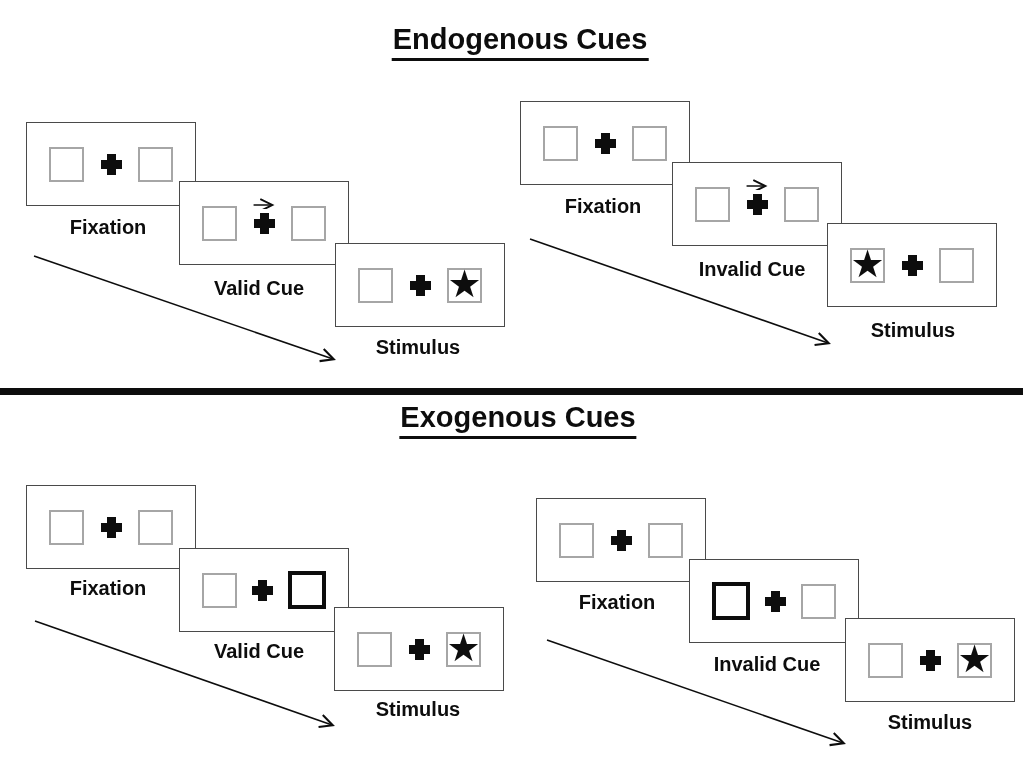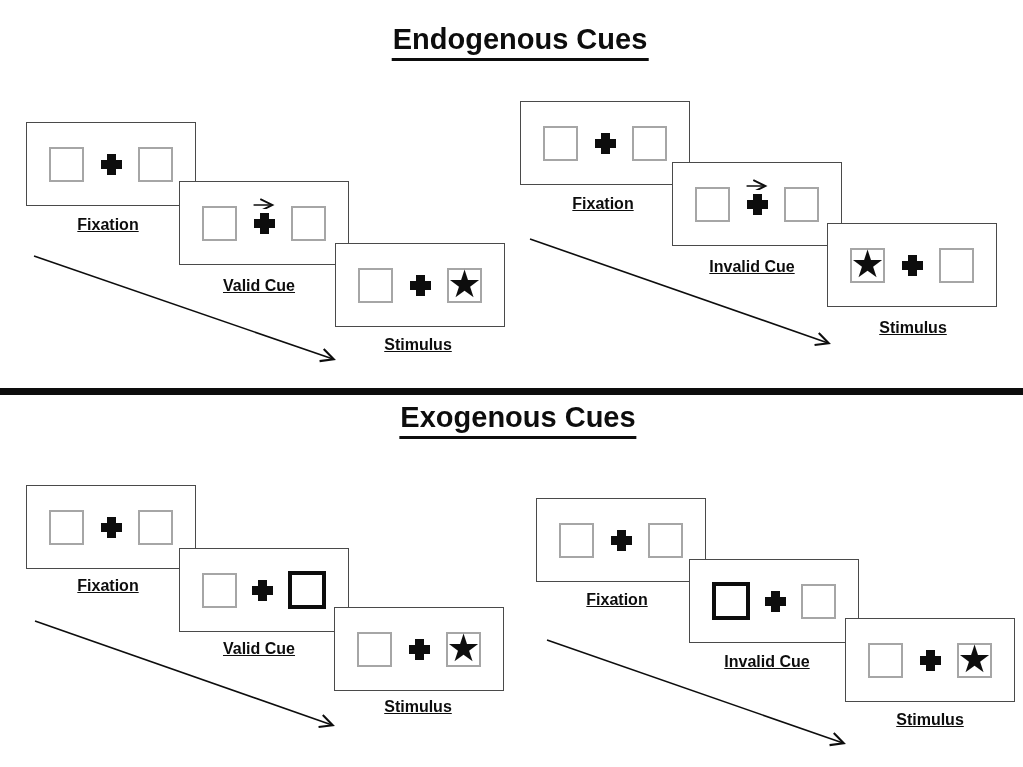--- a/index.html
+++ b/index.html
@@ -31,21 +31,21 @@
     font-size:38px; line-height:1; color:var(--ink);
     transform:translateY(-1px); font-family:"DejaVu Sans", sans-serif;
   }
   .sym{position:relative; width:21px; height:21px;}
   .plus{position:relative; width:21px; height:21px;}
   .plus::before{content:""; position:absolute; left:6px; top:0; width:9px; height:21px; background:var(--ink);}
   .plus::after{content:""; position:absolute; left:0; top:6px; width:21px; height:9px; background:var(--ink);}
   .cue-arrow{position:absolute; left:50%; top:-16px; transform:translateX(-44%);}
   .panel-label{
     position:absolute; transform:translateX(-50%);
-    font-size:16px; font-weight:bold; white-space:nowrap; line-height:1.1;text-decoration:underline;
+    font-size:20px; font-weight:bold; white-space:nowrap; line-height:1.1;
   }
   .seq-arrow{position:absolute; overflow:visible;}
   .z1{z-index:1}.z2{z-index:2}.z3{z-index:3}
   .label-layer{z-index:4}
 </style>
 </head>
 <body>
 
 <div class="stage">
 

